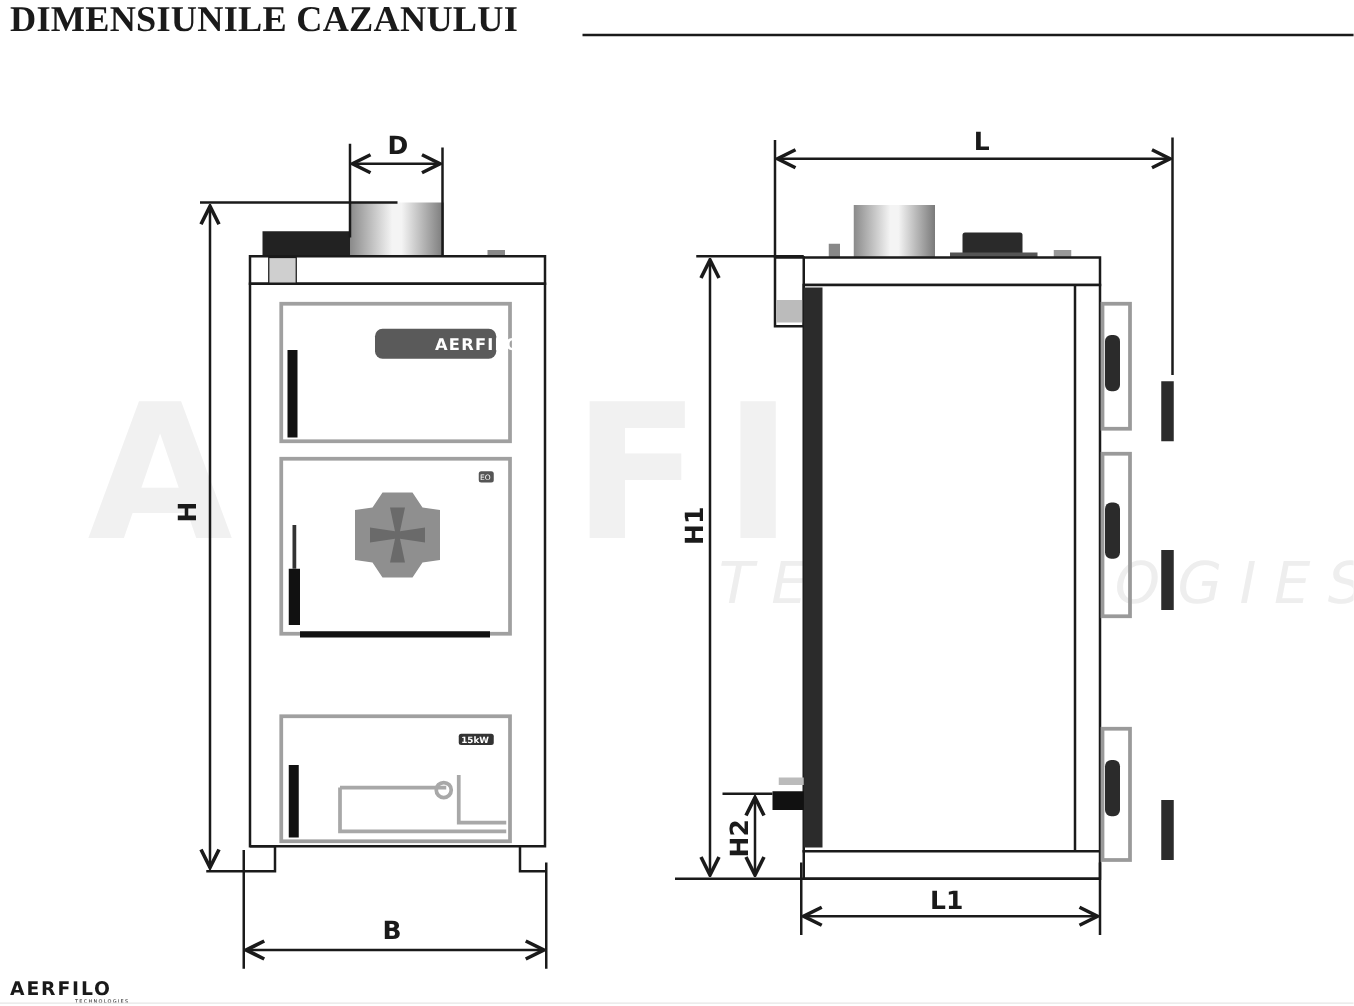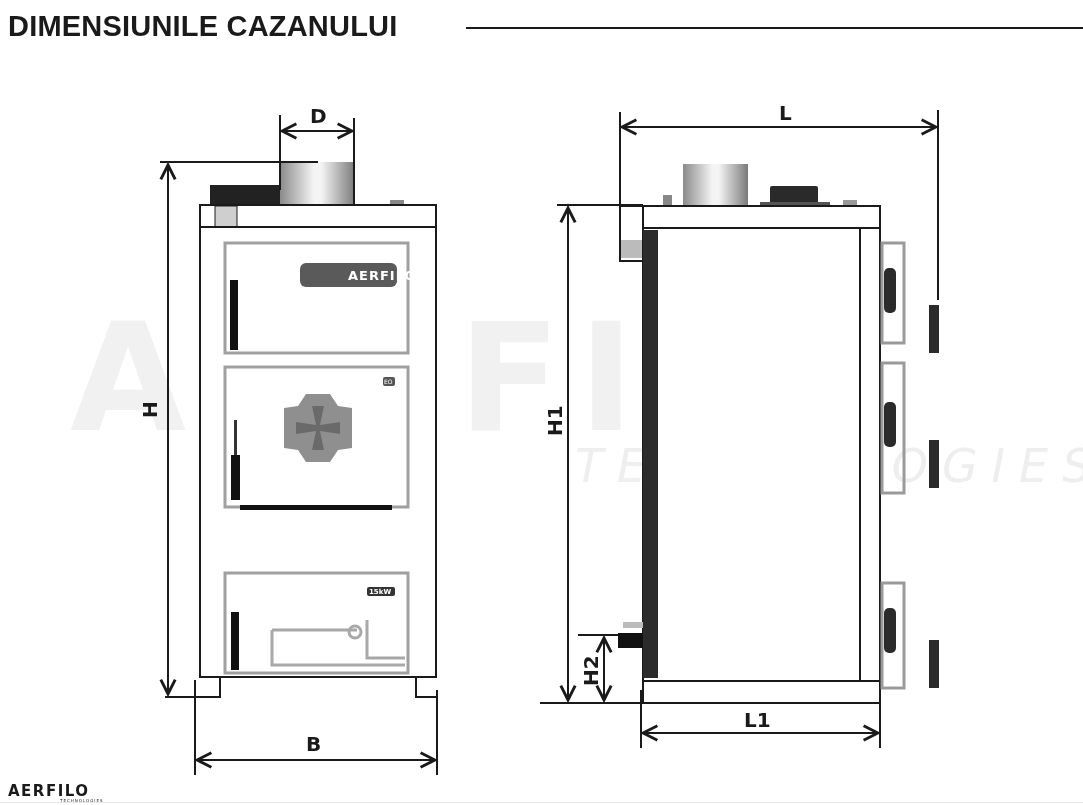--- a/index.html
+++ b/index.html
@@ -1,19 +1,19 @@
 <!DOCTYPE html>
 <html><head>
 <meta charset="utf-8">
 <style>
   html, body { margin: 0; padding: 0; background: #ffffff; }
   body { width: 1083px; height: 805px; position: relative; overflow: hidden; font-family: "DejaVu Sans", sans-serif; }
   .title {
-    position: absolute; left: 8px; top: 10px; font-size: 29px; font-weight: 700;
-    color: #1a1a1a; letter-spacing: 0.2px; white-space: nowrap; font-family: Liberation Sans, sans-serif;
+    position: absolute; left: 8px; top: 0; font-size: 29px; font-weight: 700;
+    color: #1a1a1a; letter-spacing: 0.2px; white-space: nowrap; font-family: Liberation Serif, serif;
   }
   .title-rule { position: absolute; left: 466px; top: 27px; width: 617px; height: 2px; background: #1a1a1a; }
   svg.diagram { position: absolute; left: 0; top: 0; }
   .dim-label { font-family: "DejaVu Sans", sans-serif; font-weight: 700; font-size: 20px; fill: #1a1a1a; }
   .wm-big { font-family: "DejaVu Sans", sans-serif; font-weight: 700; font-size: 150px; fill: #f1f1f1; letter-spacing: 18px; }
   .wm-small { font-family: "DejaVu Sans", sans-serif; font-style: italic; font-size: 46px; fill: #eeeeee; letter-spacing: 14px; }
   .footer-logo { position: absolute; left: 8px; top: 784px; }
   .footer-rule { position: absolute; left: 0; top: 802px; width: 1083px; height: 1px; background: #e6e6e6; }
 </style>
 </head>

